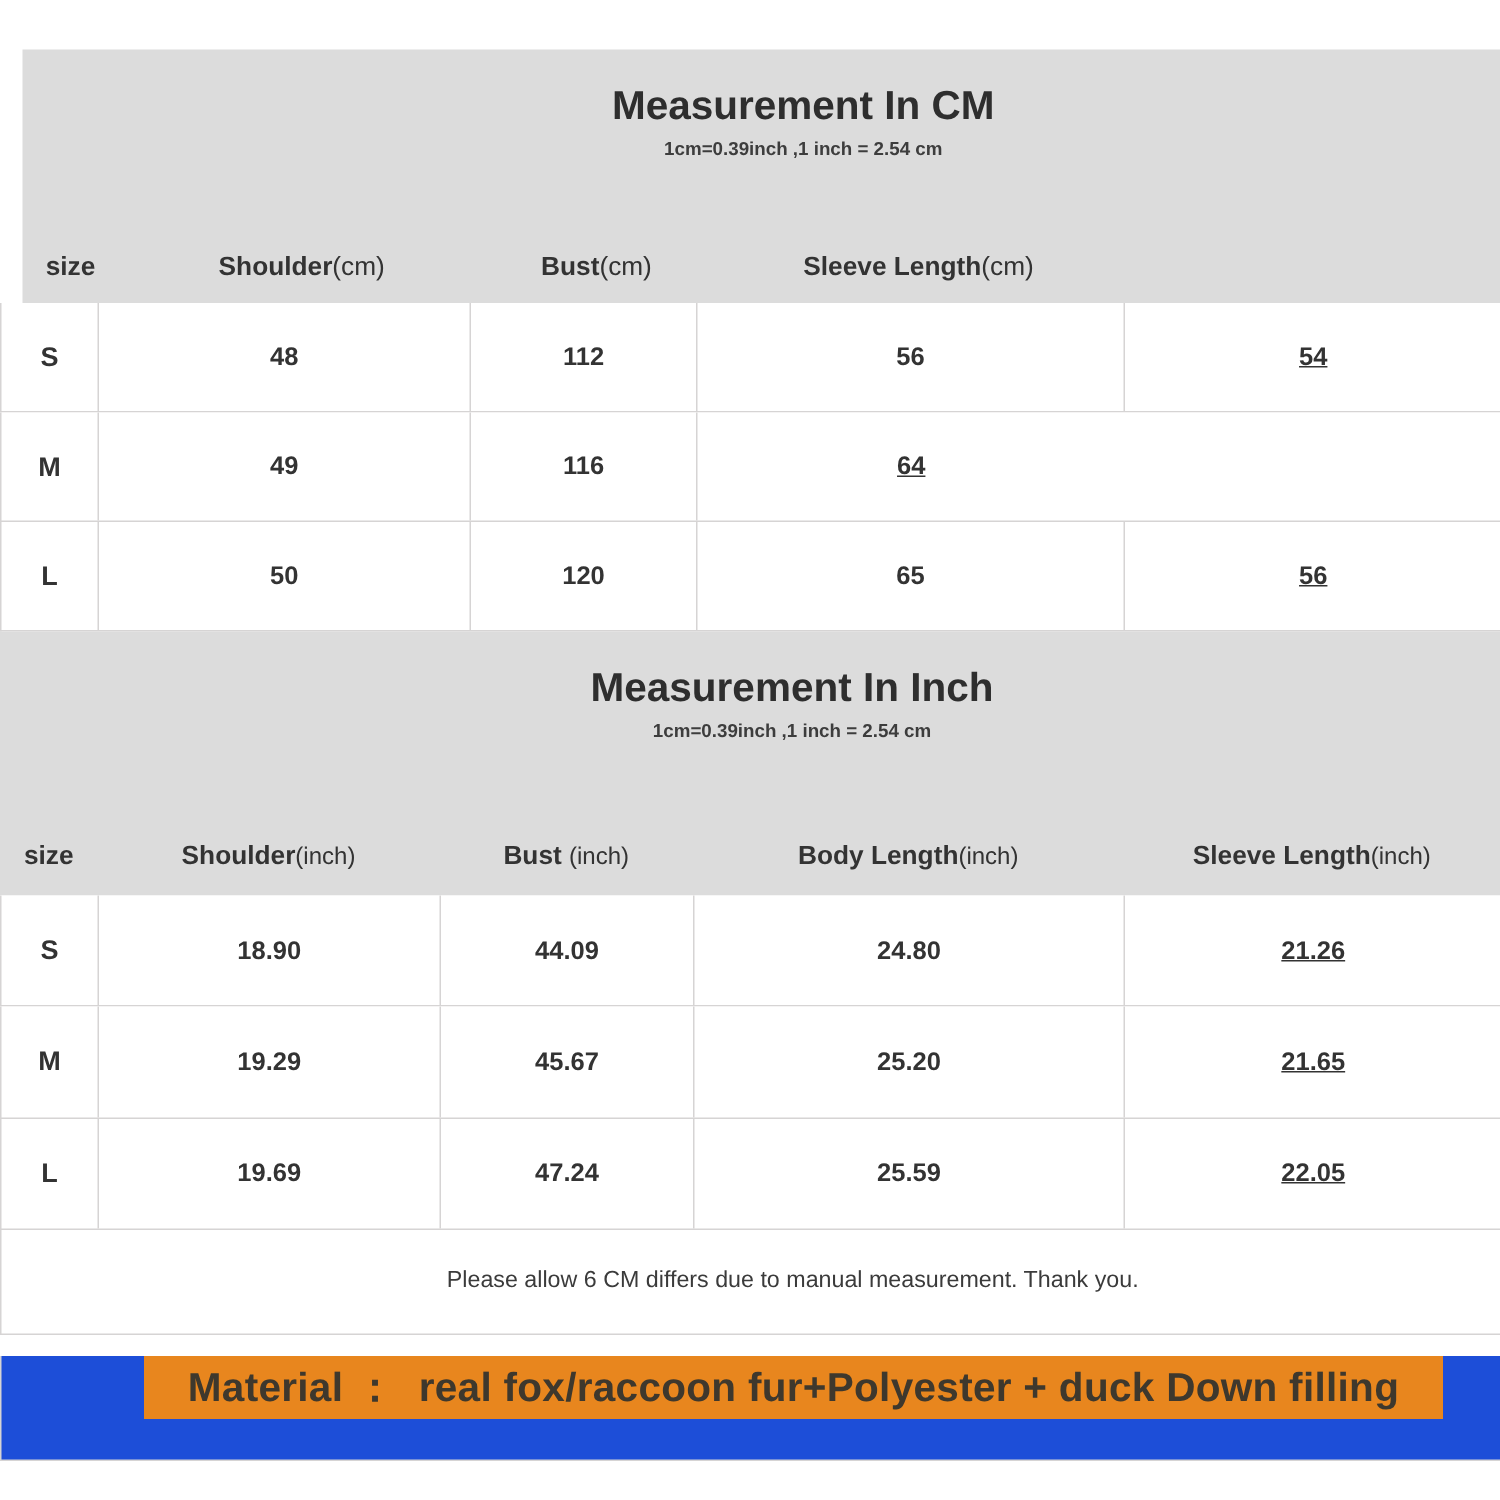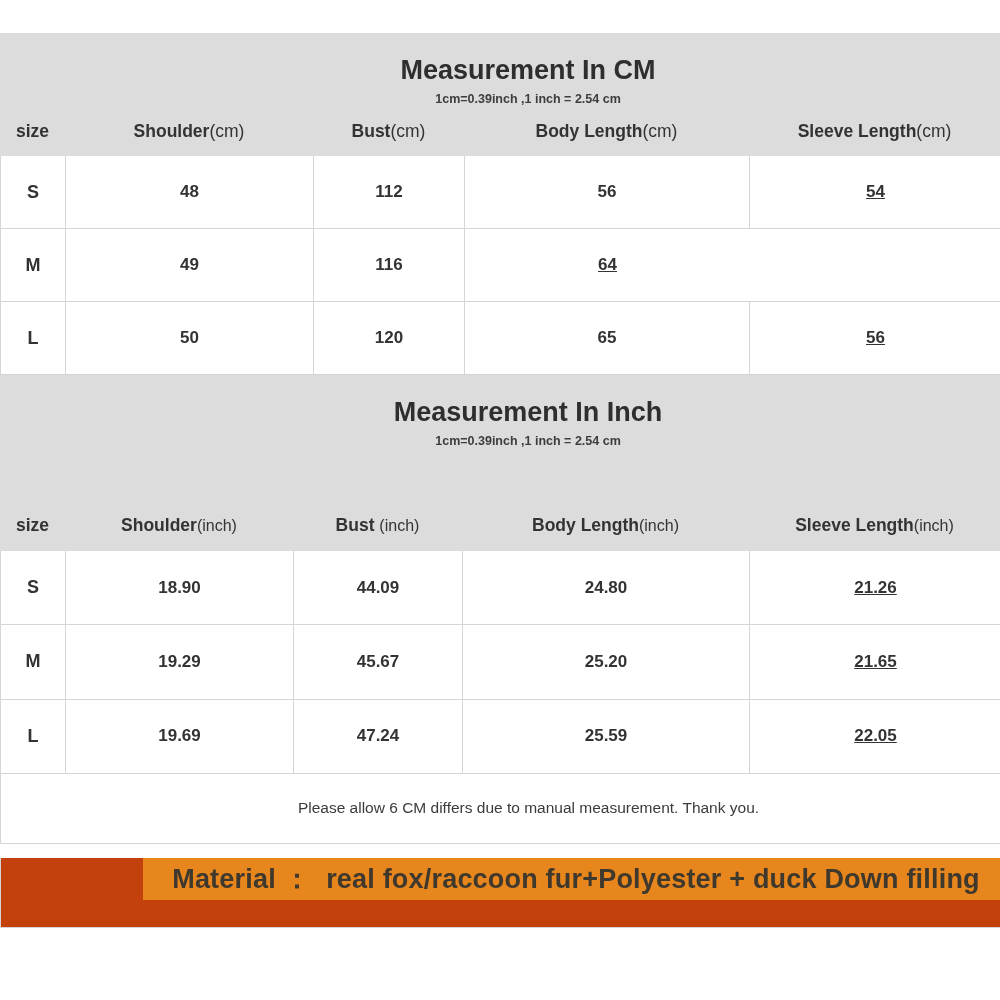--- a/index.html
+++ b/index.html
@@ -9,21 +9,21 @@
     -webkit-font-smoothing:antialiased;
   }
   .sheet{position:relative;width:1000px;height:1000px;background:#fff;}
   .top-spacer{height:33px;}
 
   
   .gray-head{
     background:var(--header-gray,#dcdcdc);
     display:flex;flex-direction:column;
   }
-  .gray-head.cm-h{height:123px;}
+  .gray-head.cm-h{height:169px;margin-left:15px;}
   .gray-head.inch-h{height:176px;}
   .head-text{margin-left:56px;text-align:center;}
   .sec-title{
     margin:22px 0 0 0;font-size:27px;line-height:30px;font-weight:700;
     color:#2e2e2e;letter-spacing:0;
   }
   .sec-subtitle{
     margin-top:6px;font-size:12.5px;line-height:16px;font-weight:700;color:#3d3d3d;
   }
 
@@ -64,24 +64,23 @@
     border-bottom:1px solid var(--border,#d6d4d4);
     display:flex;align-items:center;
   }
   .note-text{
     margin-left:56px;width:calc(100% - 56px);text-align:center;
     font-size:15.5px;color:#3b3b3b;font-weight:400;
   }
 
   
   .material-row{
-    height:69px;background:#c2410c;
+    height:69px;background:#1d4ed8;
     border-left:1px solid var(--border,#d6d4d4);
     border-bottom:1px solid var(--border,#d6d4d4);
-    padding-left:47px;
   }
   .material-bar{
     margin:14px 0 0 95px;width:866px;height:42px;
     background:var(--material-orange,#e8861e);
     display:flex;align-items:center;justify-content:center;
     font-size:27px;font-weight:700;color:var(--material-text,#3e382d);
     white-space:pre;letter-spacing:0.2px;
   }
 </style>
 </head>
@@ -93,21 +92,20 @@
   <section class="cm-sec">
     <div class="gray-head cm-h">
       <div class="head-text">
         <h1 class="sec-title">Measurement In CM</h1>
         <div class="sec-subtitle">1cm=0.39inch ,1 inch = 2.54 cm</div>
       </div>
       <div class="grid grid-cm col-head">
         <div class="hcell"><span>size</span><span class="unit"></span></div>
         <div class="hcell"><span>Shoulder</span><span class="unit">(cm)</span></div>
         <div class="hcell"><span>Bust</span><span class="unit">(cm)</span></div>
-        <div class="hcell"><span>Body Length</span><span class="unit">(cm)</span></div>
         <div class="hcell"><span>Sleeve Length</span><span class="unit">(cm)</span></div>
       </div>
     </div>
 
     <div class="grid grid-cm trow">
       <div class="cell size">S</div>
       <div class="cell">48</div>
       <div class="cell">112</div>
       <div class="cell">56</div>
       <div class="cell">54</div>

